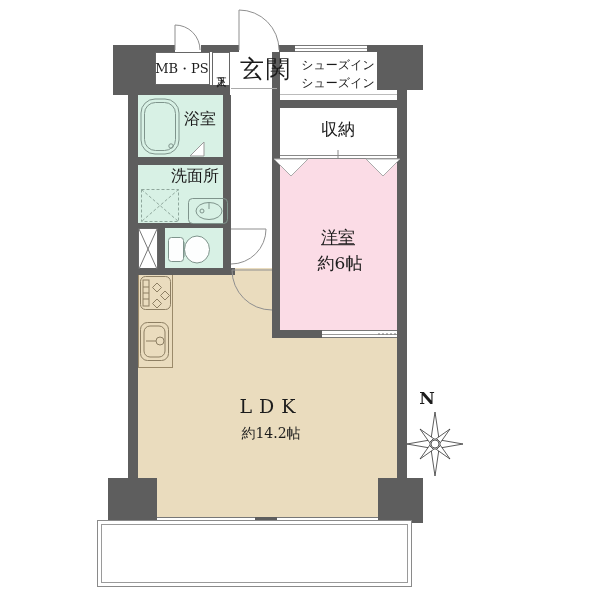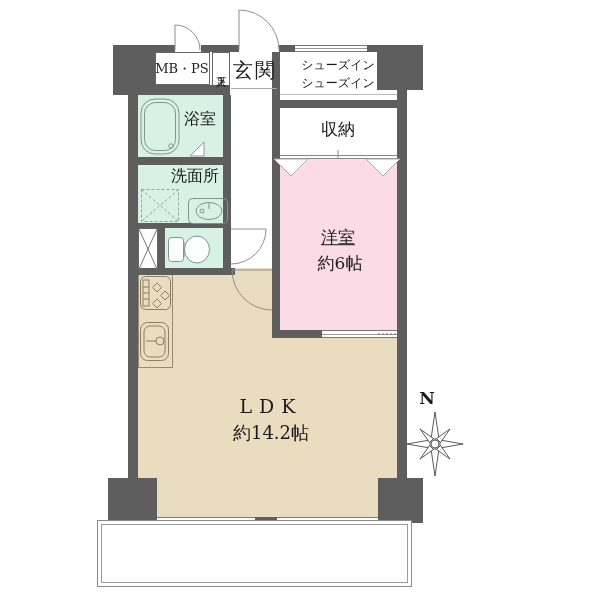--- a/index.html
+++ b/index.html
@@ -9,26 +9,26 @@
   .wet{background:var(--wet,#d8f1e5);}
   .bedroom{background:var(--bedroom,#fbdce6);}
   .living{background:var(--living,#eadcbe);}
   .whitebox{background:#fff;border:1px solid #666;box-sizing:border-box;}
   .wall{position:absolute;background:var(--wall,#5e5e5e);}
   .win{position:absolute;background:#fff;border-top:1px solid #777;border-bottom:1px solid #777;
        box-sizing:border-box;background-image:linear-gradient(#999,#999);
        background-size:100% 1px;background-position:center;background-repeat:no-repeat;}
   .label{position:absolute;transform:translate(-50%,-50%);white-space:nowrap;line-height:1.15;text-align:right;}
   .lab16{font-size:16px;} .lab17{font-size:17px;}
-  .genkan-l{font-size:20px;letter-spacing:2px;}
+  .genkan-l{font-size:24px;letter-spacing:2px;margin-left:11px;}
   .mbps-l{font-size:13px;}
   .sic-l{font-size:12px;line-height:1.5;}
   .geta-l{font-size:10px;writing-mode:vertical-rl;text-orientation:upright;line-height:1;}
   .ldk-l{font-size:19px;letter-spacing:7px;}
-  .ldk-s{font-size:18px;}
+  .ldk-s{font-size:14px;}
   .north-l{font-size:17px;font-weight:bold;}
   svg.overlay{position:absolute;left:0;top:0;pointer-events:none;}
   .balcony{position:absolute;background:#fff;border:1px solid #8a8a8a;}
   .balcony-inner{position:absolute;left:3px;right:3px;top:3px;bottom:3px;border:1px solid #9a9a9a;}
   .counter{position:absolute;border:1px solid #9b8a6a;box-sizing:border-box;}
 </style>
 </head>
 <body>
 
 <div id="stage">

